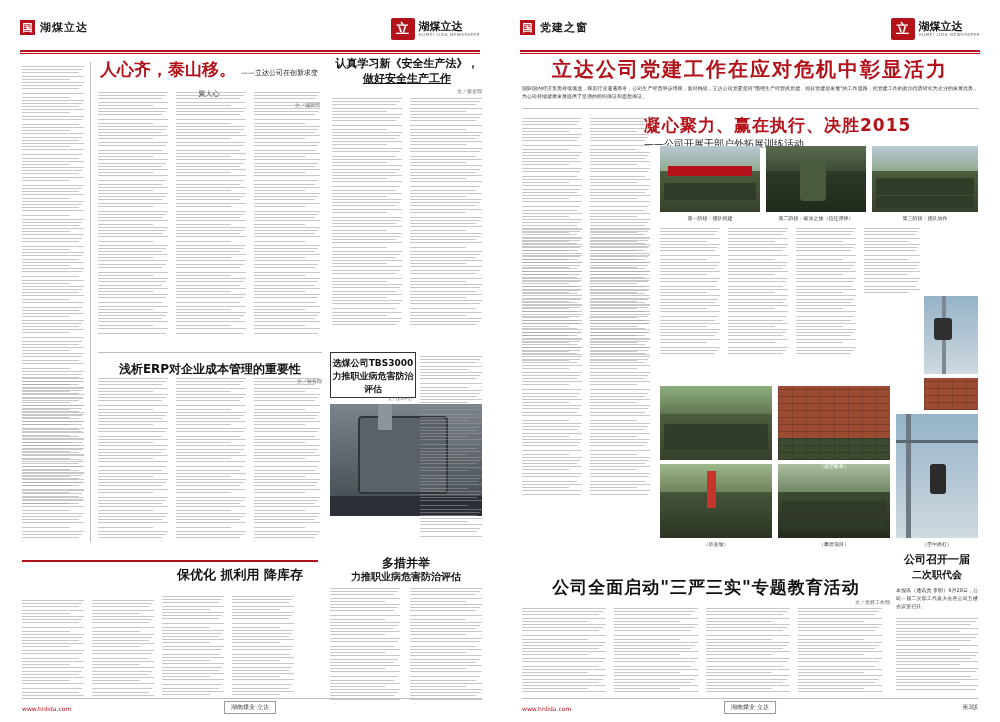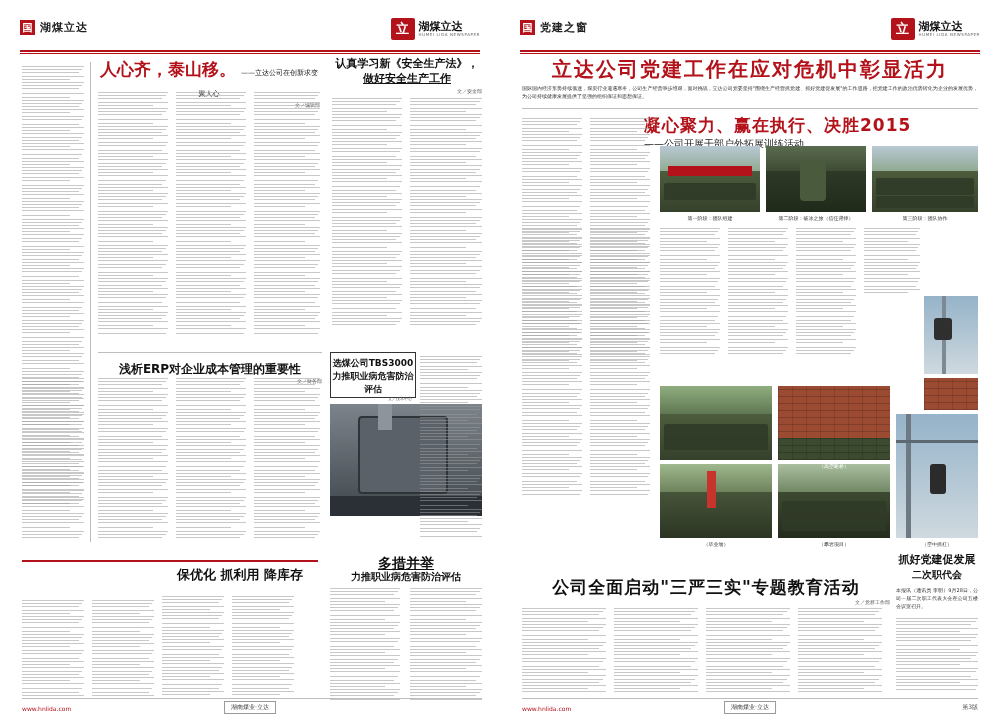--- a/index.html
+++ b/index.html
@@ -960,21 +960,21 @@
         </div>
       </div>
     <div class="col" style="left:22px;top:66px;width:0;height:0;"></div>
 
     <div class="hrule red" style="left:22px;top:560px;width:296px;"></div>
 
     <div class="col" style="left:160px;top:566px;width:160px;text-align:center;">
       <div class="hl" style="font-size:13px;">保优化 抓利用 降库存</div>
     </div>
     <div class="col" style="left:330px;top:556px;width:152px;text-align:center;">
-      <div class="hl" style="font-size:14px;line-height:14px;text-decoration:underline;">多措并举</div>
+      <div class="hl" style="font-size:12px;line-height:14px;">多措并举</div>
       <div class="hl" style="font-size:10px;line-height:14px;">力推职业病危害防治评估</div>
     </div>
 
     <div class="col" style="left:22px;top:600px;width:62px;">
         <div id="L11">
           <div class="tline s1"></div>
           <div class="tline s3"></div>
           <div class="tline s2"></div>
           <div class="tline s1"></div>
           <div class="tline s4"></div>
@@ -1936,21 +1936,21 @@
           <div class="tline s1"></div>
           <div class="tline s3"></div>
           <div class="tline s2"></div>
           <div class="tline s1"></div>
           <div class="tline s4"></div>
           <div class="tline s1"></div>
         </div>
       </div>
 
     <div class="col" style="left:396px;top:552px;width:82px;text-align:center;">
-      <div class="hl" style="font-size:11px;line-height:15px;">抓好党建促发展</div>
+      <div class="hl" style="font-size:11px;line-height:15px;">公司召开一届</div>
       <div class="hl" style="font-size:10px;line-height:15px;">二次职代会</div>
     </div>
     <div class="col" style="left:396px;top:586px;width:82px;font-size:5px;line-height:8px;color:#333;text-align:justify;">本报讯（通讯员 李明）9月28日，公司一届二次职工代表大会在公司五楼会议室召开。</div>
     <div class="col" style="left:396px;top:618px;width:82px;">
         <div id="R12">
           <div class="tline s1"></div>
           <div class="tline s3"></div>
           <div class="tline s2"></div>
           <div class="tline s1"></div>
           <div class="tline s4"></div>

